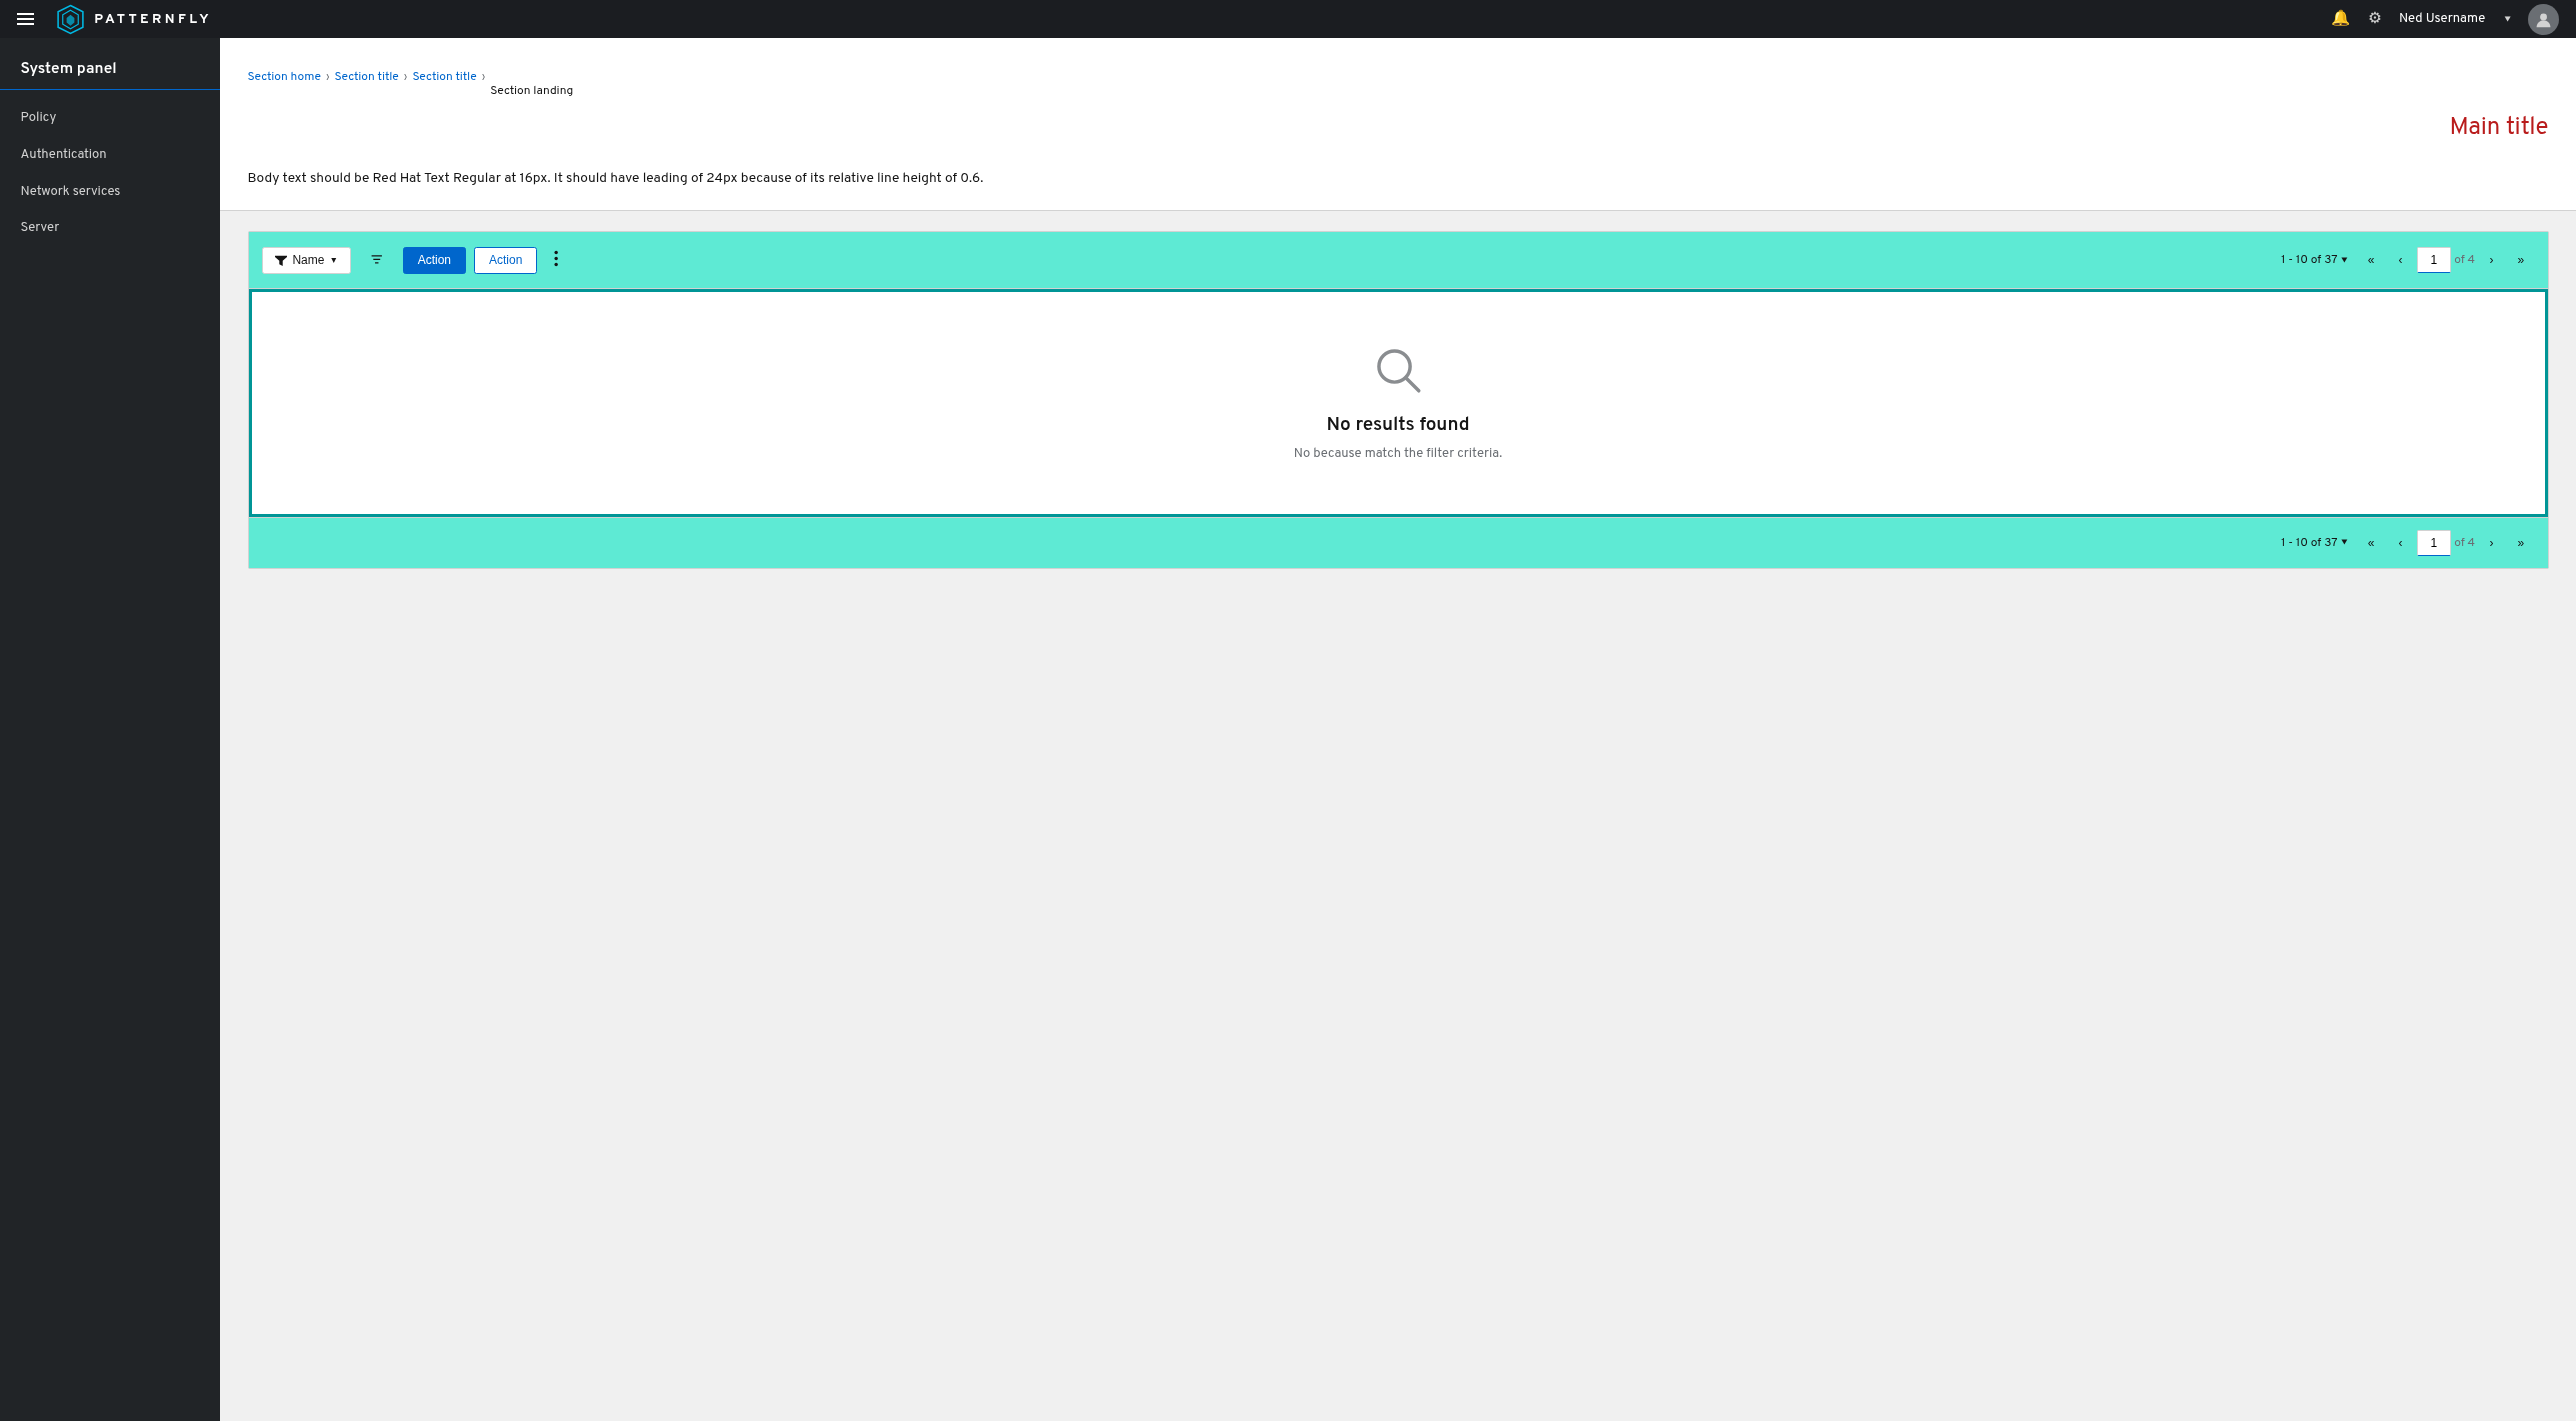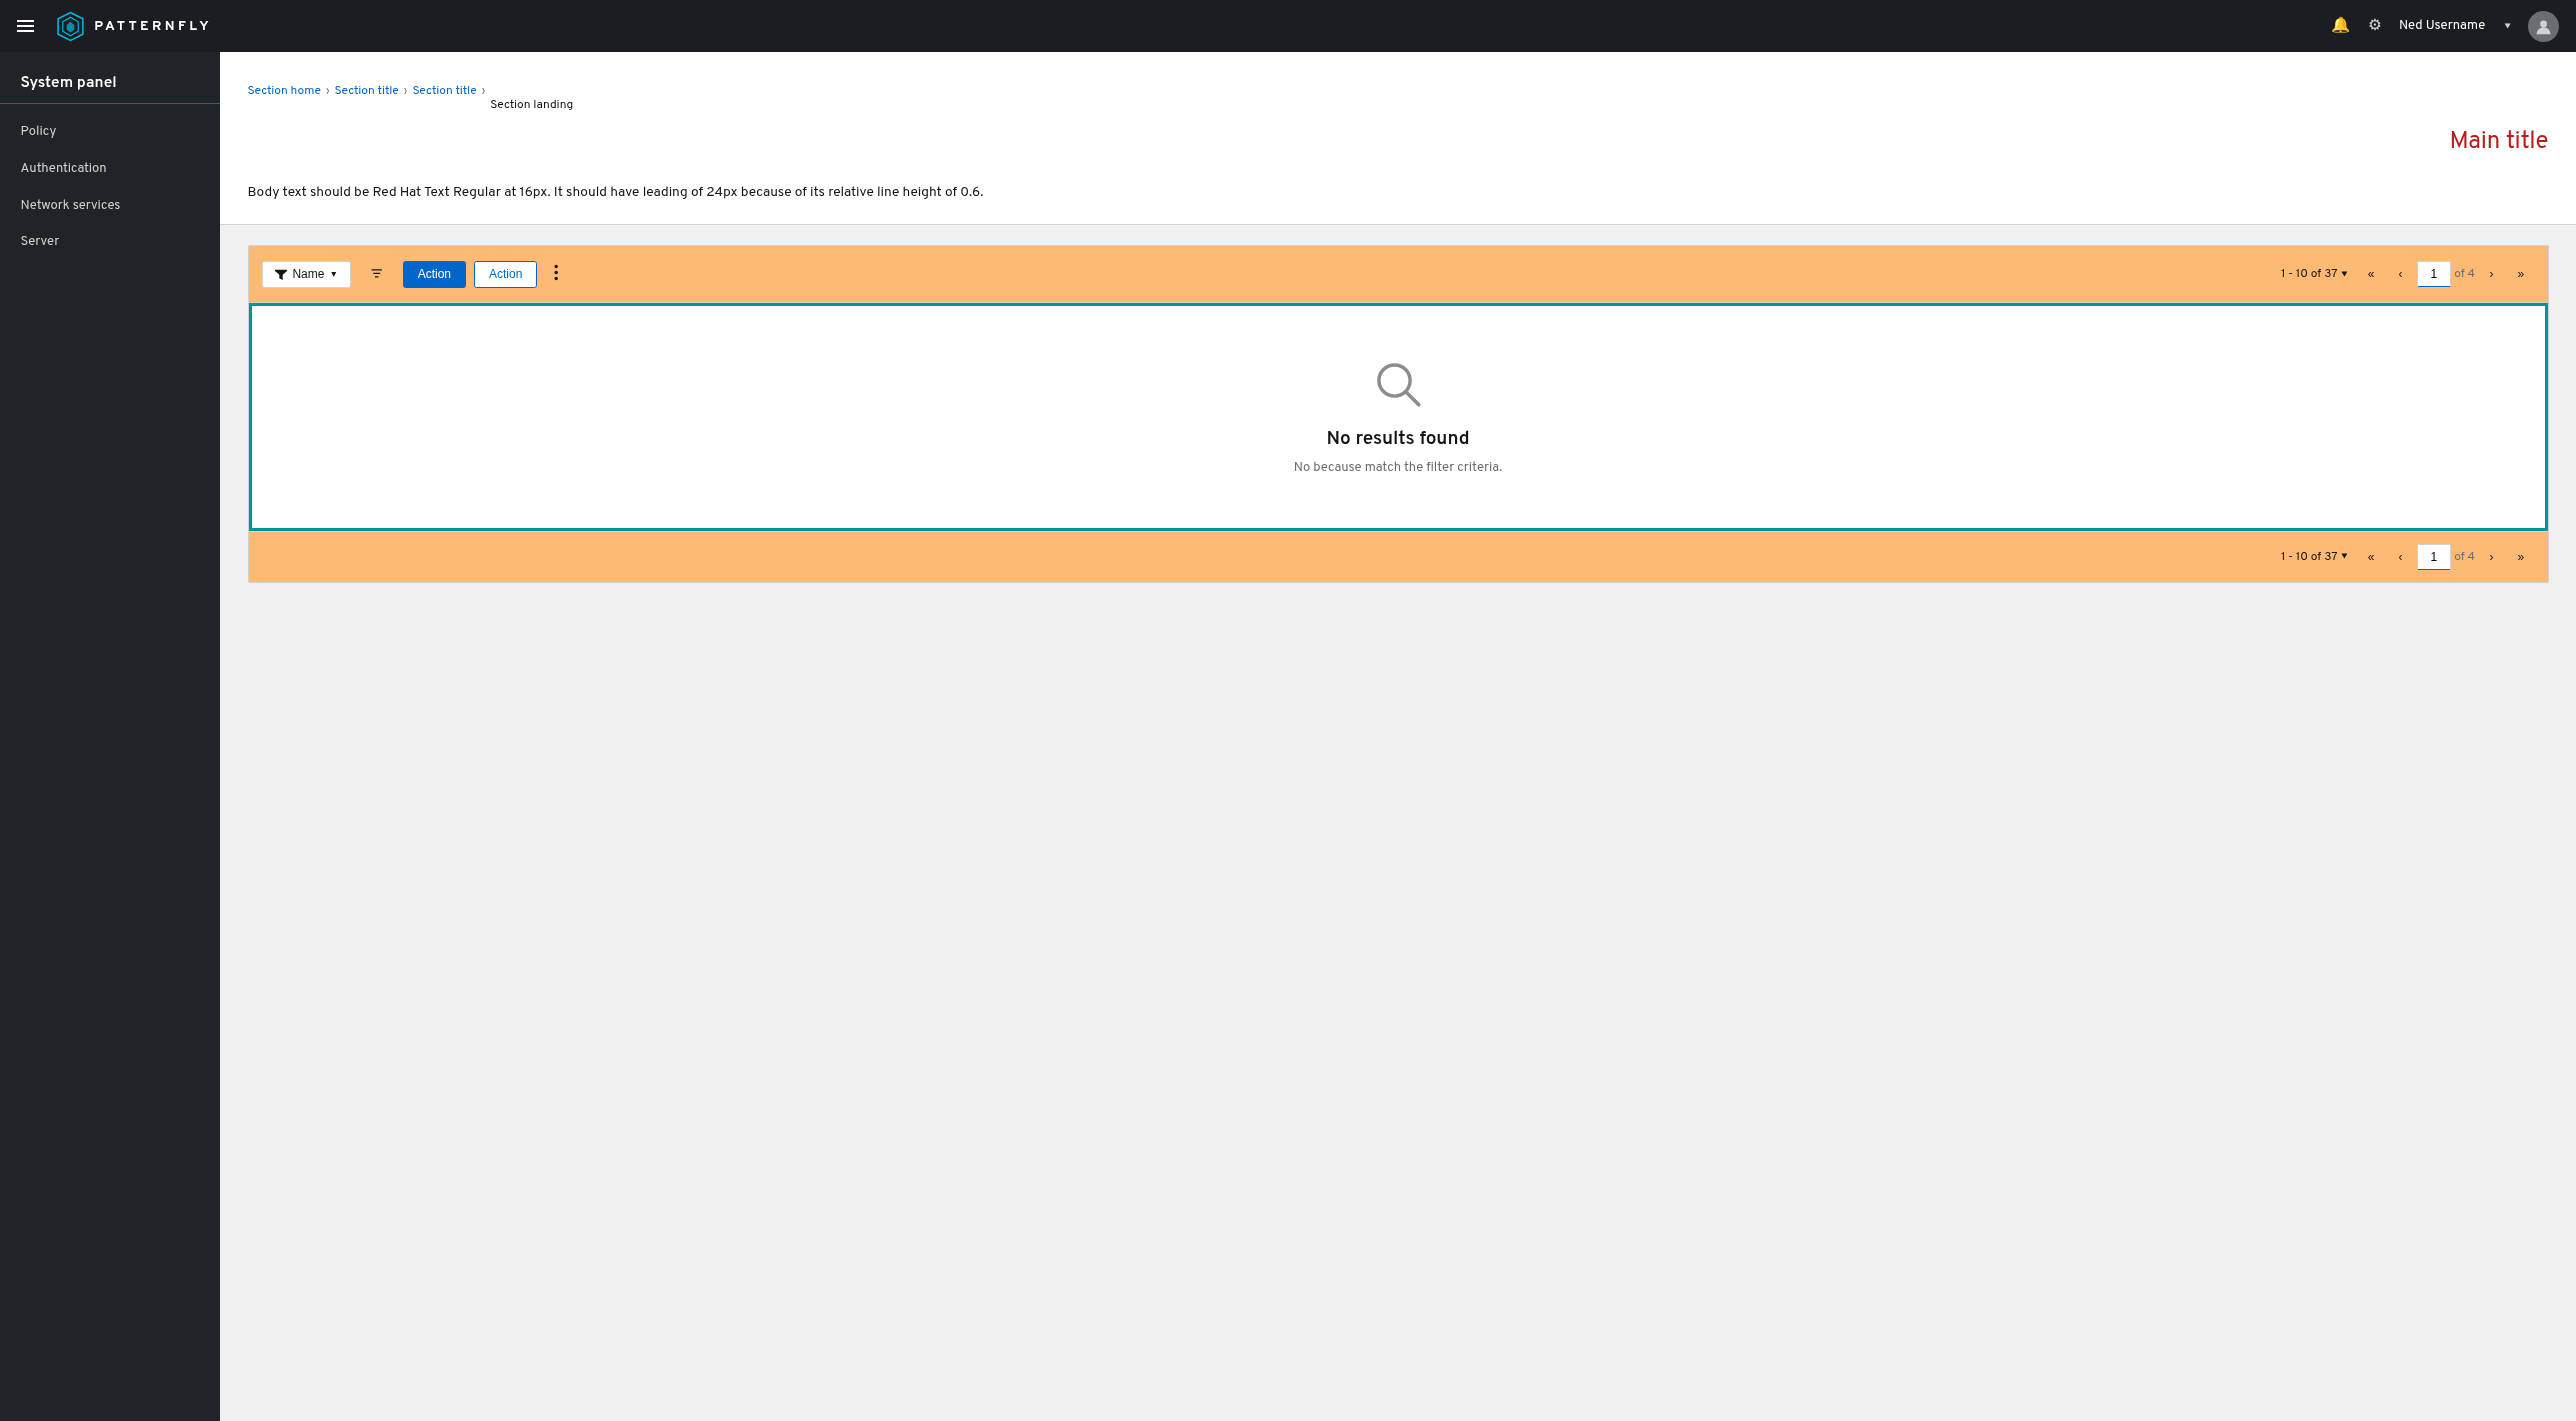--- a/index.html
+++ b/index.html
@@ -3,21 +3,21 @@
   <meta charset="utf-8">
   <style>
     * { box-sizing: border-box; margin: 0; padding: 0; }
     body { font-family: 'RedHatText', 'Overpass', Arial, sans-serif; background: #f0f0f0; display: flex; flex-direction: column; height: 100vh; overflow: hidden; }
 
     
     .topnav {
       background: #1b1d21;
       display: flex;
       align-items: center;
-      height: 52px;
+      height: 38px;
       padding: 0 17px;
       flex-shrink: 0;
       gap: 13.7px;
     }
     .topnav-hamburger {
       color: #fff;
       font-size: 17px;
       cursor: pointer;
       display: flex;
       flex-direction: column;
@@ -169,21 +169,21 @@
 
     
     .content-body {
       flex: 1;
       background: #f0f0f0;
       padding: 20.6px 27.5px;
     }
 
     
     .table-card {
-      background: #fdba74;
+      background: #5eead4;
       border: 0.9px solid #d2d2d2;
       border-radius: 1.7px;
     }
 
     
     .toolbar {
       display: flex;
       align-items: center;
       padding: 12px 13.7px;
       gap: 8.6px;

